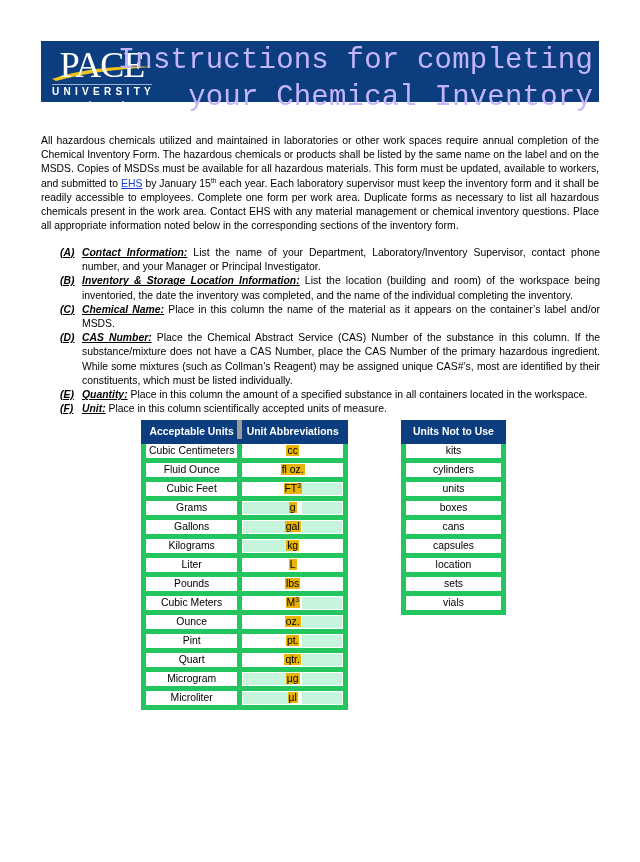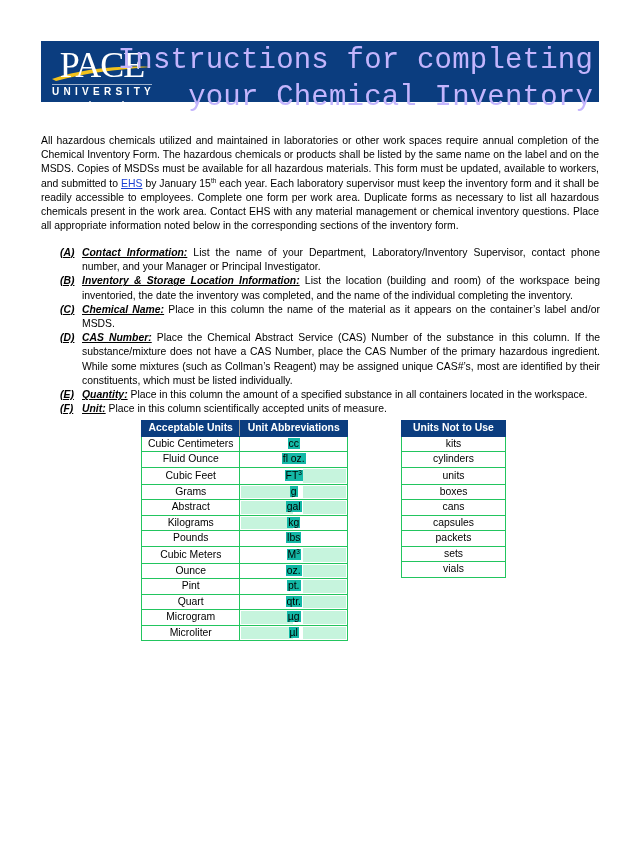--- a/index.html
+++ b/index.html
@@ -45,33 +45,33 @@
     .item {
       position: relative; padding-left: 22px; font-size: 10.4px; line-height: 14.2px;
       text-align: justify;
     }
     .item .letter {
       position: absolute; left: 0; top: 0; font-style: italic; font-weight: bold; text-decoration: underline;
     }
     .item .term { font-style: italic; font-weight: bold; text-decoration: underline; margin-top: 8px; }
 
     table { border-collapse: collapse; font-size: 10.4px; position: absolute; }
-    td, th { border: 1px solid #22c55e; text-align: center; height: 15.5px; padding: 0; line-height: 14px; }
+    td, th { border: 5px solid #22c55e; text-align: center; height: 15.5px; padding: 0; line-height: 14px; }
     th { background: #0b3d7f; color: #fff; font-weight: bold; border-color: #0b3d7f; border-right-color: #9a9a9a; }
     th:last-child { border-right-color: #0b3d7f; }
     .t-accept { left: 141px; top: 420px; width: 207px; }
     .t-accept col.c1 { width: 99px; }
     .t-accept col.c2 { width: 108px; }
     .t-not { left: 401px; top: 420px; width: 105px; }
 
     .abbr-cell { position: relative; }
     .abbr-cell .hl {
       position: absolute; top: 1px; bottom: 1px; background: #c6f4dd;
     }
-    .abbr-cell .txt { position: relative; z-index: 1; background: #14b8a6; padding: 0 1px; }
+    .abbr-cell .txt { position: relative; z-index: 1; background: #eab308; padding: 0 1px; }
     .abbr-cell sup { font-size: 6.5px; vertical-align: super; line-height: 0; }
     .tall td { height: 17px; }
   </style>
 </head>
 <body>
 
 <div class="header">
   <div class="logo">
     <svg class="logo-swoosh" viewBox="0 0 104 26">
       <path d="M2 22 C 30 12, 70 8, 102 10 C 70 12, 34 16, 6 24 Z" fill="#f2c21b"></path>
@@ -120,26 +120,30 @@
       </tr>
       <tr class="tall">
         <td>Cubic Feet</td>
         <td class="abbr-cell"><span class="hl" style="right: 1px; width: 40%;"></span><span class="txt"><span>FT</span><sup>3</sup></span></td>
       </tr>
       <tr>
         <td>Grams</td>
         <td class="abbr-cell"><span class="hl" style="left: 1px; width: 48%;"></span><span class="hl" style="right: 1px; width: 40%;"></span><span class="txt"><span>g</span></span></td>
       </tr>
       <tr>
-        <td>Abstract</td>
+        <td>Gallons</td>
         <td class="abbr-cell"><span class="hl" style="left: 1px; width: 48%;"></span><span class="hl" style="right: 1px; width: 40%;"></span><span class="txt"><span>gal</span></span></td>
       </tr>
       <tr>
         <td>Kilograms</td>
         <td class="abbr-cell"><span class="hl" style="left: 1px; width: 48%;"></span><span class="txt"><span>kg</span></span></td>
+      </tr>
+      <tr>
+        <td>Liter</td>
+        <td class="abbr-cell"><span class="txt"><span>L</span></span></td>
       </tr>
       <tr>
         <td>Pounds</td>
         <td class="abbr-cell"><span class="txt"><span>lbs</span></span></td>
       </tr>
       <tr class="tall">
         <td>Cubic Meters</td>
         <td class="abbr-cell"><span class="hl" style="right: 1px; width: 40%;"></span><span class="txt"><span>M</span><sup>3</sup></span></td>
       </tr>
       <tr>
@@ -184,21 +188,21 @@
       <tr>
         <td>boxes</td>
       </tr>
       <tr>
         <td>cans</td>
       </tr>
       <tr>
         <td>capsules</td>
       </tr>
       <tr>
-        <td>packets</td>
+        <td>location</td>
       </tr>
       <tr>
         <td>sets</td>
       </tr>
       <tr>
         <td>vials</td>
       </tr>
     </tbody>
 </table>
 

